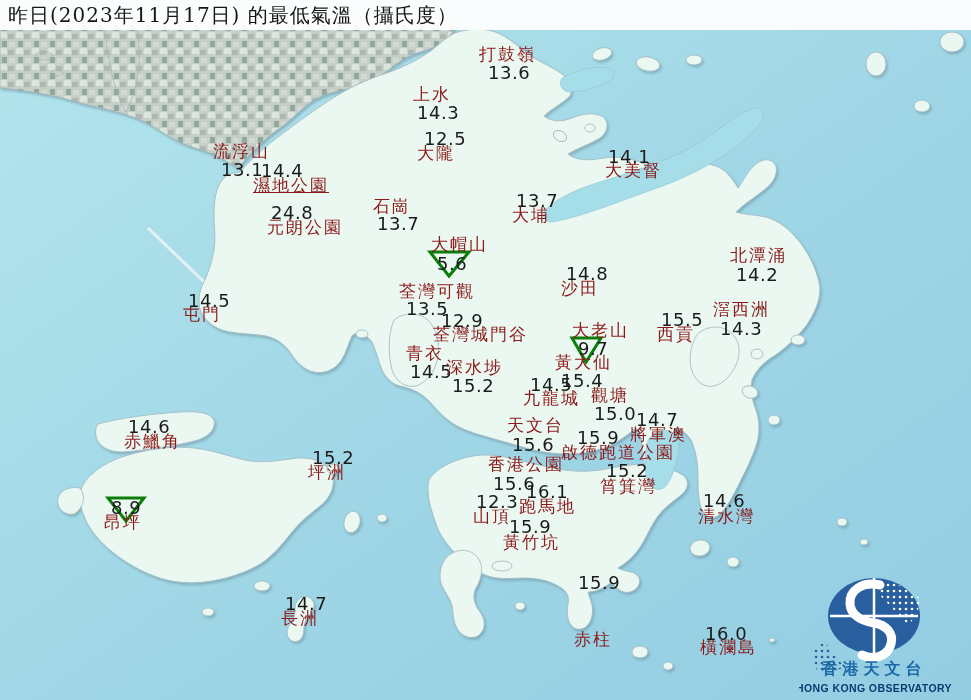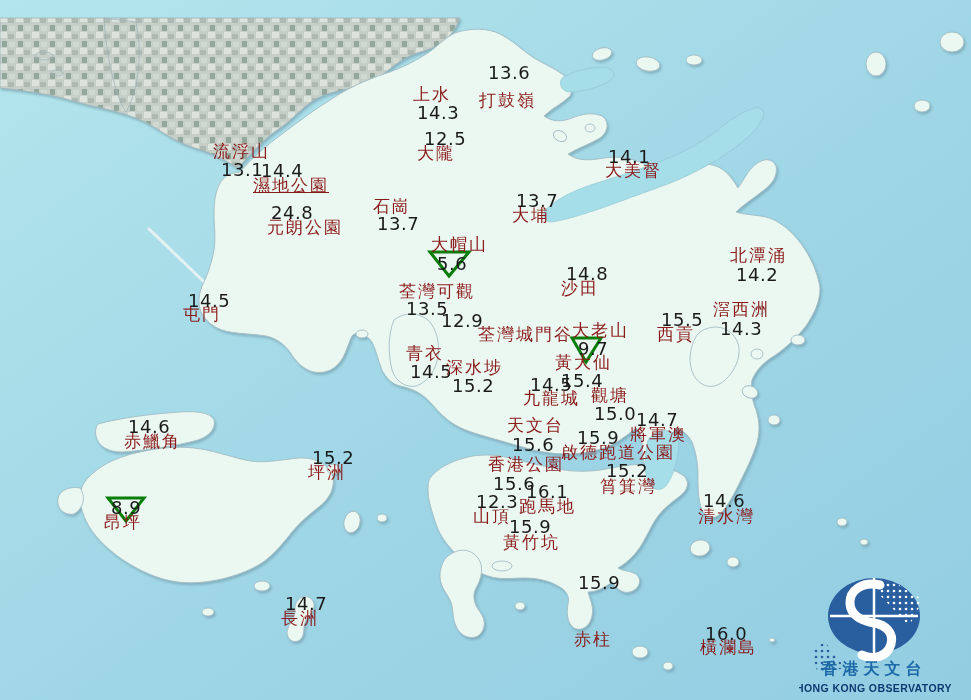--- a/index.html
+++ b/index.html
@@ -158,21 +158,21 @@
     </g>
   </svg>
 
   <svg id="markers" width="971" height="700" viewBox="0 0 971 700">
       <polygon points="430,252 469,252 449,276" class="min-tri"></polygon>
       <polygon points="572,338 601,338 586,362" class="min-tri"></polygon>
       <polygon points="108,498 144,498 126,521" class="min-tri"></polygon>
     </svg>
 
   <div id="labels">
-      <span class="sname" style="left: 479px; top: 46px; margin-top: 46px;">打鼓嶺</span>
+      <span class="sname" style="left: 479px; top: 46px;">打鼓嶺</span>
       <span class="sval" style="left: 488px; top: 64px;">13.6</span>
       <span class="sname" style="left: 413px; top: 86px;">上水</span>
       <span class="sval" style="left: 417px; top: 104px;">14.3</span>
       <span class="sname" style="left: 417px; top: 145px;">大隴</span>
       <span class="sval" style="left: 424px; top: 130px;">12.5</span>
       <span class="sname" style="left: 605px; top: 162px;">大美督</span>
       <span class="sval" style="left: 608px; top: 148px;">14.1</span>
       <span class="sname" style="left: 213px; top: 143px;">流浮山</span>
       <span class="sval" style="left: 221px; top: 161px;">13.1</span>
       <span class="sname" style="left: 253px; top: 177px; text-decoration: underline;">濕地公園</span>
@@ -188,21 +188,21 @@
       <span class="sname" style="left: 399px; top: 283px;">荃灣可觀</span>
       <span class="sval" style="left: 406px; top: 300px;">13.5</span>
       <span class="sname" style="left: 561px; top: 280px;">沙田</span>
       <span class="sval" style="left: 566px; top: 265px;">14.8</span>
       <span class="sname" style="left: 730px; top: 247px;">北潭涌</span>
       <span class="sval" style="left: 736px; top: 266px;">14.2</span>
       <span class="sname" style="left: 183px; top: 306px;">屯門</span>
       <span class="sval" style="left: 188px; top: 292px;">14.5</span>
       <span class="sname" style="left: 713px; top: 301px;">滘西洲</span>
       <span class="sval" style="left: 720px; top: 320px;">14.3</span>
-      <span class="sname" style="left: 433px; top: 326px; margin-left: 45px;">荃灣城門谷</span>
+      <span class="sname" style="left: 433px; top: 326px;">荃灣城門谷</span>
       <span class="sval" style="left: 441px; top: 312px;">12.9</span>
       <span class="sname" style="left: 657px; top: 326px;">西貢</span>
       <span class="sval" style="left: 661px; top: 311px;">15.5</span>
       <span class="sname" style="left: 572px; top: 322px;">大老山</span>
       <span class="sval" style="left: 578px; top: 340px;">9.7</span>
       <span class="sname" style="left: 406px; top: 345px;">青衣</span>
       <span class="sval" style="left: 410px; top: 363px;">14.5</span>
       <span class="sname" style="left: 555px; top: 354px;">黃大仙</span>
       <span class="sval" style="left: 561px; top: 372px;">15.4</span>
       <span class="sname" style="left: 446px; top: 359px;">深水埗</span>
@@ -236,20 +236,23 @@
       <span class="sname" style="left: 698px; top: 508px;">清水灣</span>
       <span class="sval" style="left: 703px; top: 492px;">14.6</span>
       <span class="sname" style="left: 574px; top: 590px; margin-top: 41px;">赤柱</span>
       <span class="sval" style="left: 578px; top: 574px;">15.9</span>
       <span class="sname" style="left: 281px; top: 610px;">長洲</span>
       <span class="sval" style="left: 285px; top: 595px;">14.7</span>
       <span class="sname" style="left: 700px; top: 640px; font-family: Liberation Mono, monospace;">橫瀾島</span>
       <span class="sval" style="left: 705px; top: 625px;">16.0</span>
     </div>
 
+  <div id="titlebar">
+    <span class="t">昨日(2023年11月17日) 的最低氣溫（攝氏度）</span>
+  </div>
 
   <svg id="logo" width="160" height="126" viewBox="826 574 160 126">
     <ellipse cx="901" cy="616" rx="46" ry="38" fill="#2a5f9f"></ellipse>
     <polygon points="918,580 950,600 936,626 904,592" fill="url(#dotsW)"></polygon>
     <polygon points="852,642 872,668 845,674 838,650" fill="url(#dotsB)"></polygon>
     <path d="M857,616 L945,616" stroke="#fff" stroke-width="2.5"></path>
     <path d="M901,578 L901,656" stroke="#fff" stroke-width="2.5"></path>
     <path d="M907,585 C890,581 876,590 877,604 C878,616 890,621 901,623 C913,625 921,633 918,644
              C915,656 901,661 889,655" fill="none" stroke="#fff" stroke-width="9" stroke-linecap="round"></path>
     <text class="logo-zh" x="901" y="674" text-anchor="middle">香港天文台</text>

